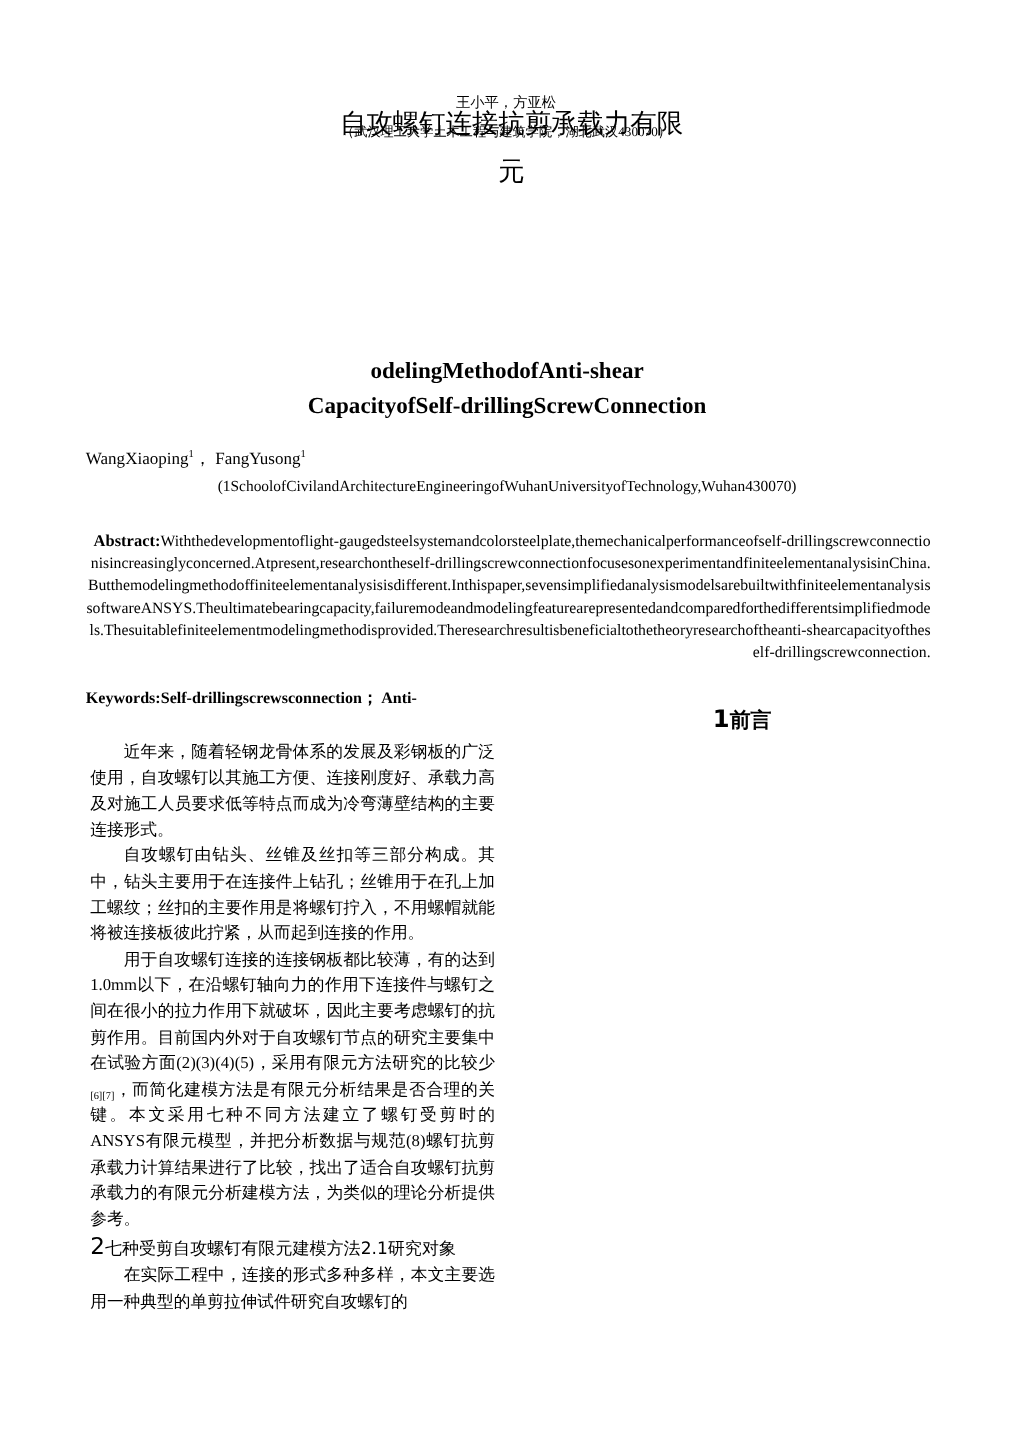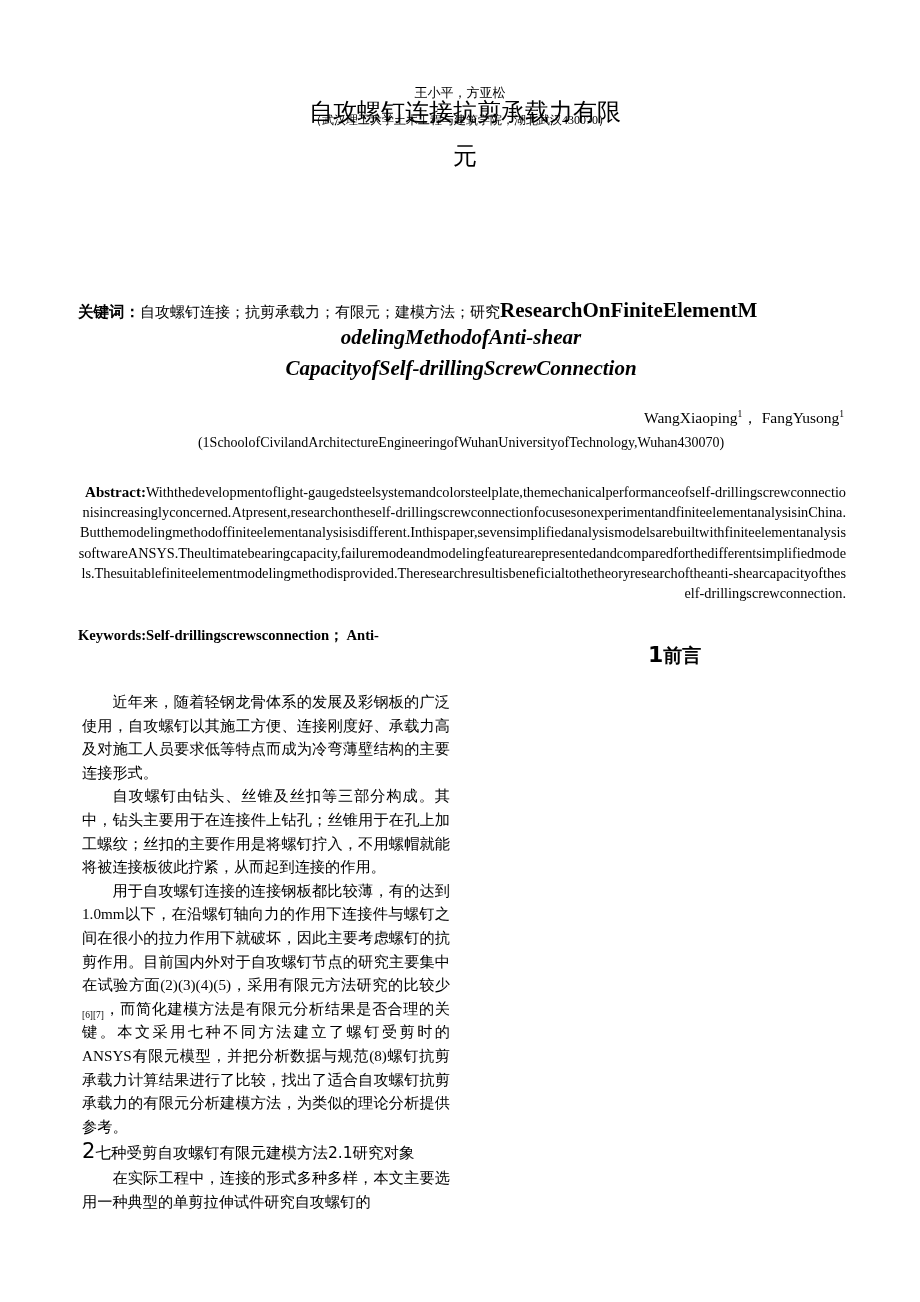--- a/index.html
+++ b/index.html
@@ -96,30 +96,29 @@
   .en-title-block {
     position: absolute;
     left: 78px;
     top: 322px;
     width: 766px;
     text-align: center;
     font-weight: bold;
     font-size: 21px;
     line-height: 31px;
     z-index: 3;
-    font-style: italic;
   }
 
   
   .en-authors {
     position: absolute;
     left: 78px;
     top: 406px;
     width: 766px;
-    text-align: right;
+    text-align: left;
     font-size: 15.5px;
     line-height: 24px;
     z-index: 3;
   }
   .en-affil {
     position: absolute;
     left: 78px;
     top: 432px;
     width: 766px;
     text-align: center;
@@ -166,21 +165,21 @@
     z-index: 4;
     white-space: nowrap;
     font-family: "DejaVu Sans", "Liberation Sans", sans-serif;
   }
   .sec-1 .num { font-size: 22px; }
 
   
   .col-left {
     position: absolute;
     left: 82px;
-    top: 690px;
+    top: 672px;
     width: 368px;
     font-size: 15.2px;
     line-height: 23.6px;
     text-align: justify;
     text-justify: inter-ideograph;
     z-index: 3;
   }
   .col-right {
     position: absolute;
     left: 474px;
@@ -210,23 +209,20 @@
 </style>
 </head>
 <body>
 
 <div class="page">
 
   <div class="cn-authors">王小平，方亚松</div>
   <div class="cn-affil">（武汉理工大学土木工程与建筑学院，湖北武汉430070）</div>
 
 
-  <div class="cn-keywords">
-    <span class="lbl">关键词：</span><span>自攻螺钉连接；抗剪承载力；有限元；建模方法；研究</span><span class="en-title-run">ResearchOnFiniteElementM</span>
-  </div>
 
   <div class="en-title-block">
     <div>odelingMethodofAnti-shear</div>
     <div>CapacityofSelf-drillingScrewConnection</div>
   </div>
 
   <div class="en-authors">
     <span>WangXiaoping</span><sup>1</sup><span>，</span> <span>FangYusong</span><sup>1</sup>
   </div>
   <div class="en-affil">(1SchoolofCivilandArchitectureEngineeringofWuhanUniversityofTechnology,Wuhan430070)</div>

